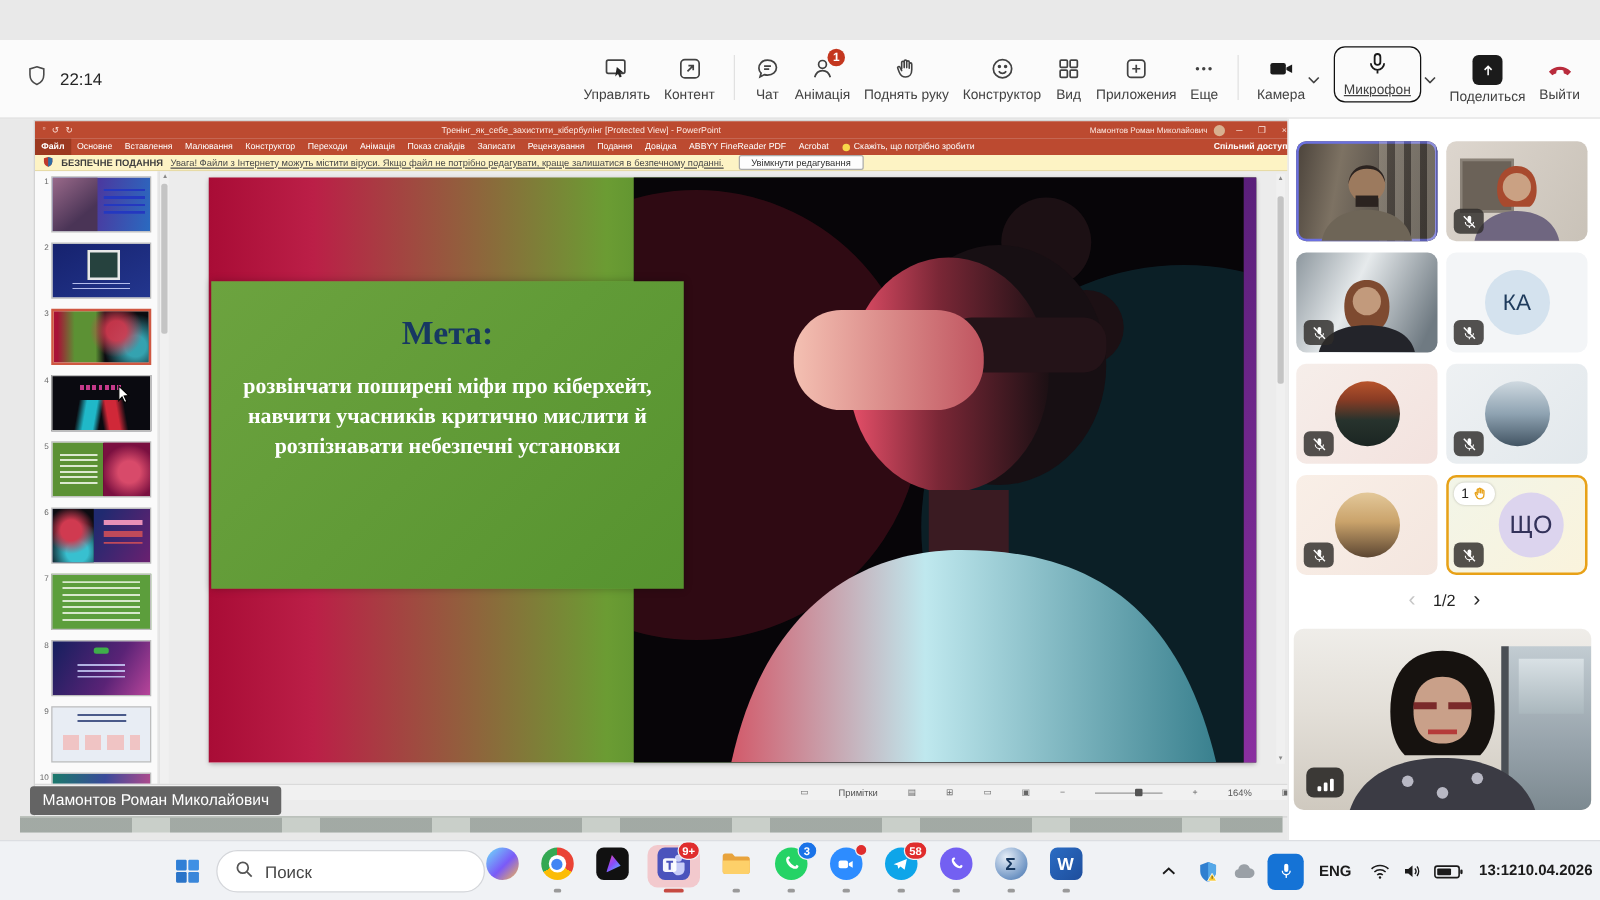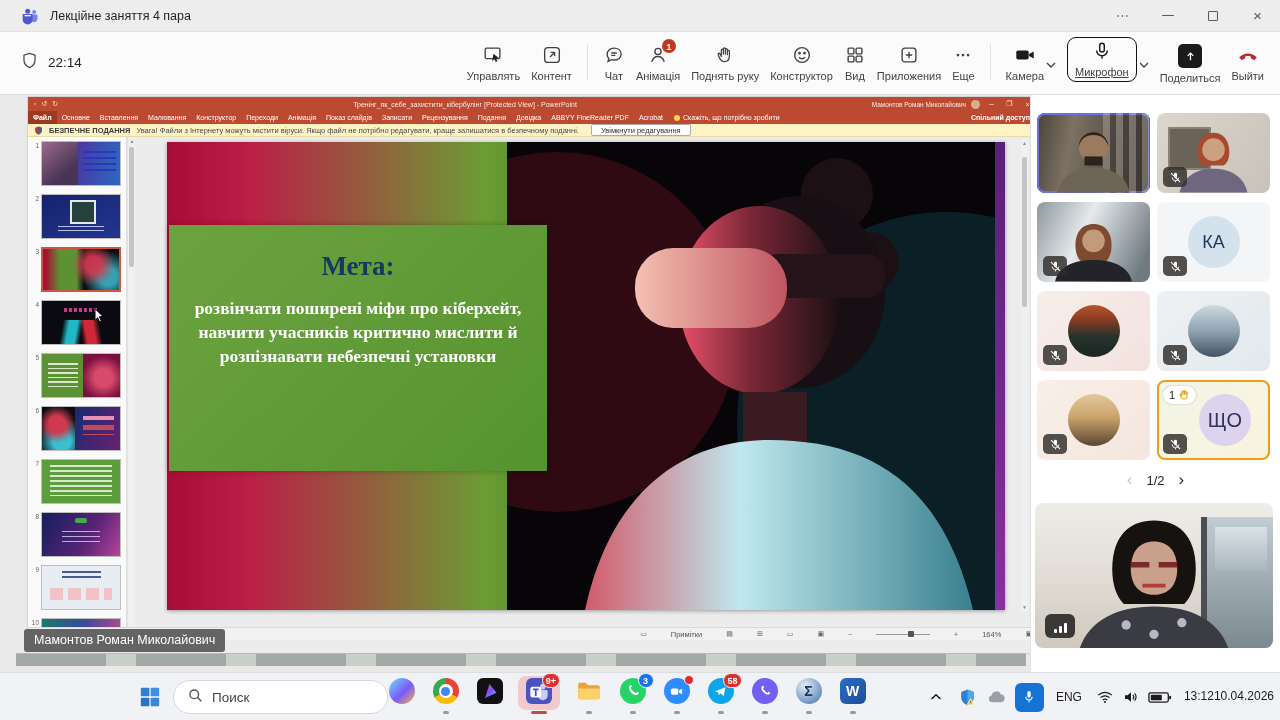--- a/index.html
+++ b/index.html
@@ -41,21 +41,21 @@
   .ppt-avatar { width:9px; height:9px; border-radius:50%; background:#d8b090; }
   .ppt-winbtn { width:13px; text-align:center; color:#fce8e2; font-size:7px; }
   .ppt-ribbon { position:absolute; left:0; top:14px; right:0; height:13px; background:#bc4a30; display:flex; align-items:center; }
   .rtab { font-size:7px; color:#fff; padding:0 5px; line-height:13px; }
   .rtab.file { background:#9c3920; font-weight:bold; }
   .bulb { width:6px; height:6px; border-radius:50%; background:#f8d84a; margin:0 3px 0 6px; }
   .tellme { font-size:7px; color:#fff; }
   .ppt-share { margin-left:auto; font-size:7px; color:#fff; padding-right:8px; font-weight:bold; }
   .warnbar { position:absolute; left:0; top:27px; right:0; height:13px; background:#fdf3c4; border-bottom:1px solid #e7dba6; display:flex; align-items:center; gap:6px; padding-left:6px; }
   .warn-label { font-size:7.5px; font-weight:bold; color:#3d3d3d; }
-  .warn-msg { font-size:7.5px; color:#4a4a4a; }
+  .warn-msg { font-size:7.5px; color:#4a4a4a;text-decoration:underline; }
   .warn-btn { font-size:7.5px; color:#333; background:#fdfdfd; border:1px solid #ababab; border-radius:2px; padding:0.5px 9px; margin-left:6px; }
   .ppt-body { position:absolute; left:0; top:40px; right:0; bottom:13px; background:#ececec; }
 
   
   .thumbpanel { position:absolute; left:0; top:0; width:99px; bottom:0; background:#fafafa; border-right:1px solid #e0e0e0; padding-top:4px; overflow:hidden; }
   .throw { display:flex; align-items:flex-start; margin-bottom:8px; }
   .thnum { width:13px; font-size:6.5px; color:#666; text-align:right; padding-right:2px; padding-top:1px; }
   .thumb { width:80px; height:45px; border:1px solid #bdbdbd; position:relative; overflow:hidden; background:#fff; flex-shrink:0; }
   .thumb.current { border:2px solid #cf5741; }
   .th1 { background:linear-gradient(100deg,#2c3f9e 0%,#4a3aa0 45%,#2a6ac0 100%); }
@@ -174,53 +174,31 @@
   .ic-dark { background:#111; }
   .ic-dark::after { content:""; position:absolute; left:6px; top:6px; width:14px; height:14px; background:linear-gradient(135deg,#ff4aa0,#8a4af8 50%,#4ad0ff); clip-path:polygon(50% 0,100% 62%,18% 100%); }
   .ic-teams { background:#4b53bc; }
   .ic-folder { background:transparent; }
   .ic-wa { background:#25d366; border-radius:50%; display:flex; align-items:center; justify-content:center; }
   .ic-zoom { background:#2d8cff; border-radius:50%; display:flex; align-items:center; justify-content:center; }
   .ic-tg { background:#0ea5e9; border-radius:50%; display:flex; align-items:center; justify-content:center; }
   .ic-viber { background:#7360f2; border-radius:50%; display:flex; align-items:center; justify-content:center; }
   .ic-sigma { background:radial-gradient(circle at 35% 30%,#e6eef8,#6f95c4 70%,#4a72a8); border-radius:50%; display:flex; align-items:center; justify-content:center; font-size:14px; font-weight:bold; color:#17375e; }
   .ic-word { background:linear-gradient(135deg,#2b6cc4,#1e4e9c); display:flex; align-items:center; justify-content:center; color:#fff; font-weight:bold; font-size:14px; }
-  .tray { position:absolute; right:6px; top:0; height:48px; display:flex; align-items:center; }
+  .tray { position:absolute; right:6px; top:0; height:48px; display:flex; align-items:center;font-weight:bold; }
   .trayitem { display:flex; align-items:center; justify-content:center; }
   .micbtn { width:29px; height:29px; background:#1573d6; border-radius:6px; display:flex; align-items:center; justify-content:center; }
   .lang { font-size:12px; color:#1b1b1b; }
   .clock { text-align:right; font-size:12px; color:#1b1b1b; line-height:1.3; }
 </style>
 </head>
 <body>
 
 <div id="screen">
 
-  <div class="titlebar">
-    <span class="tb-appicon">
-      <svg viewBox="0 0 24 24" width="20" height="20">
-          <circle cx="17" cy="7.2" r="2.4" fill="#7b83eb"></circle>
-          <path d="M13.5 10.2h6.3c.7 0 1.2.5 1.2 1.2v3.8a4.1 4.1 0 0 1-7.5 2.3z" fill="#7b83eb"></path>
-          <circle cx="9.2" cy="6.2" r="3" fill="#5059c9"></circle>
-          <path d="M3.2 9.6h12v6.6a6 6 0 0 1-12 0z" fill="#5059c9"></path>
-          <rect x="5.4" y="10.8" width="7.6" height="1.6" fill="#fff" opacity=".9"></rect>
-        </svg>
-    </span>
-    <span class="tb-title">Лекційне заняття 4 пара</span>
-    <div class="win-ctrls">
-      <div class="win-btn">⋯</div>
-      <div class="win-btn">
-          <span class="wb-min"></span>
-        </div>
-      <div class="win-btn">
-          <span class="wb-max"></span>
-        </div>
-      <div class="win-btn" style="font-size:15px;">×</div>
-    </div>
-  </div>
 
   <div class="toolbar">
     <div class="timerwrap">
       <span>
         <svg viewBox="0 0 24 24" width="19" height="19" fill="none" stroke="#4a4a4a" stroke-width="1.6">
             <path d="M12 3l7 2.2v5.8c0 5-3.4 8.4-7 9.9-3.6-1.5-7-4.9-7-9.9V5.2z"></path>
           </svg>
       </span>
       <span class="timer">22:14</span>
     </div>

